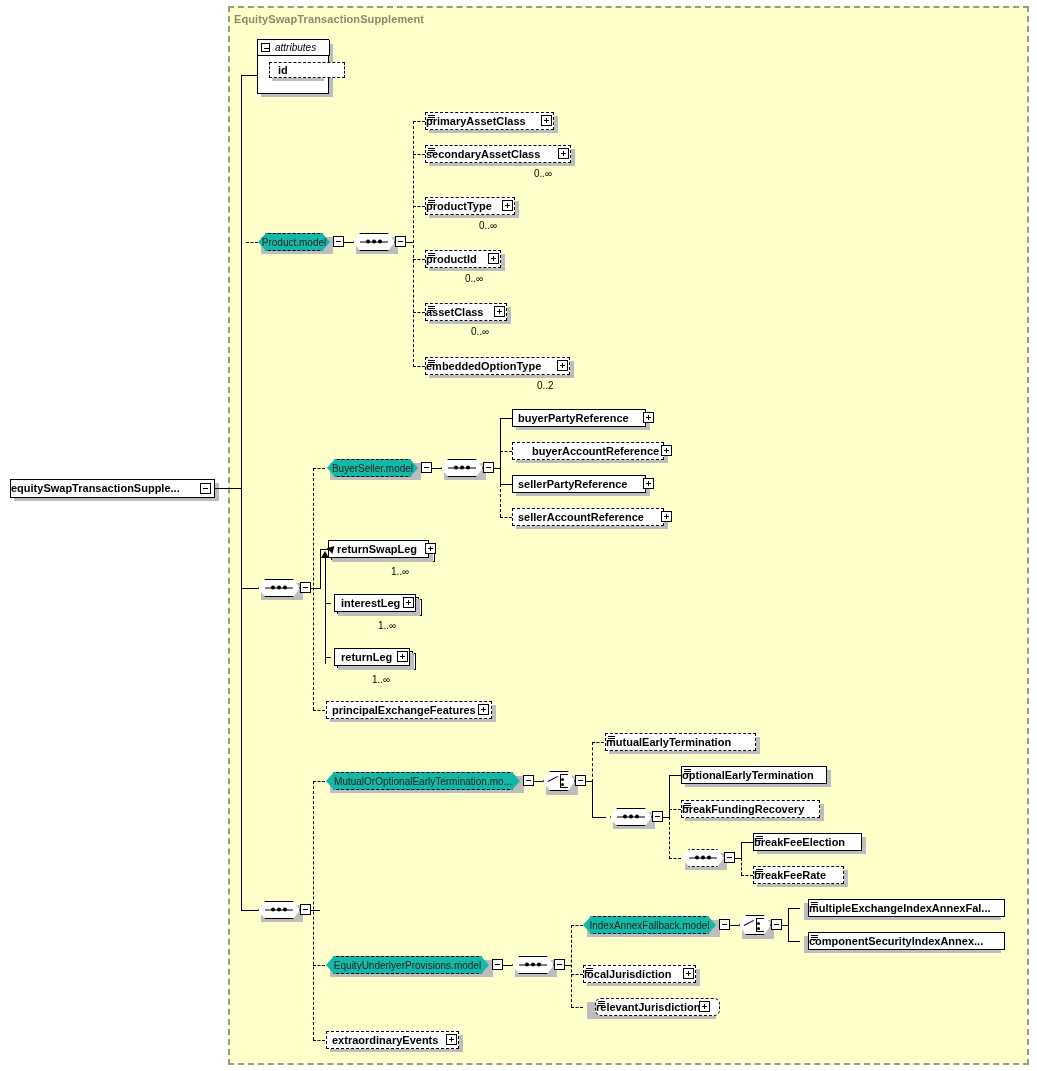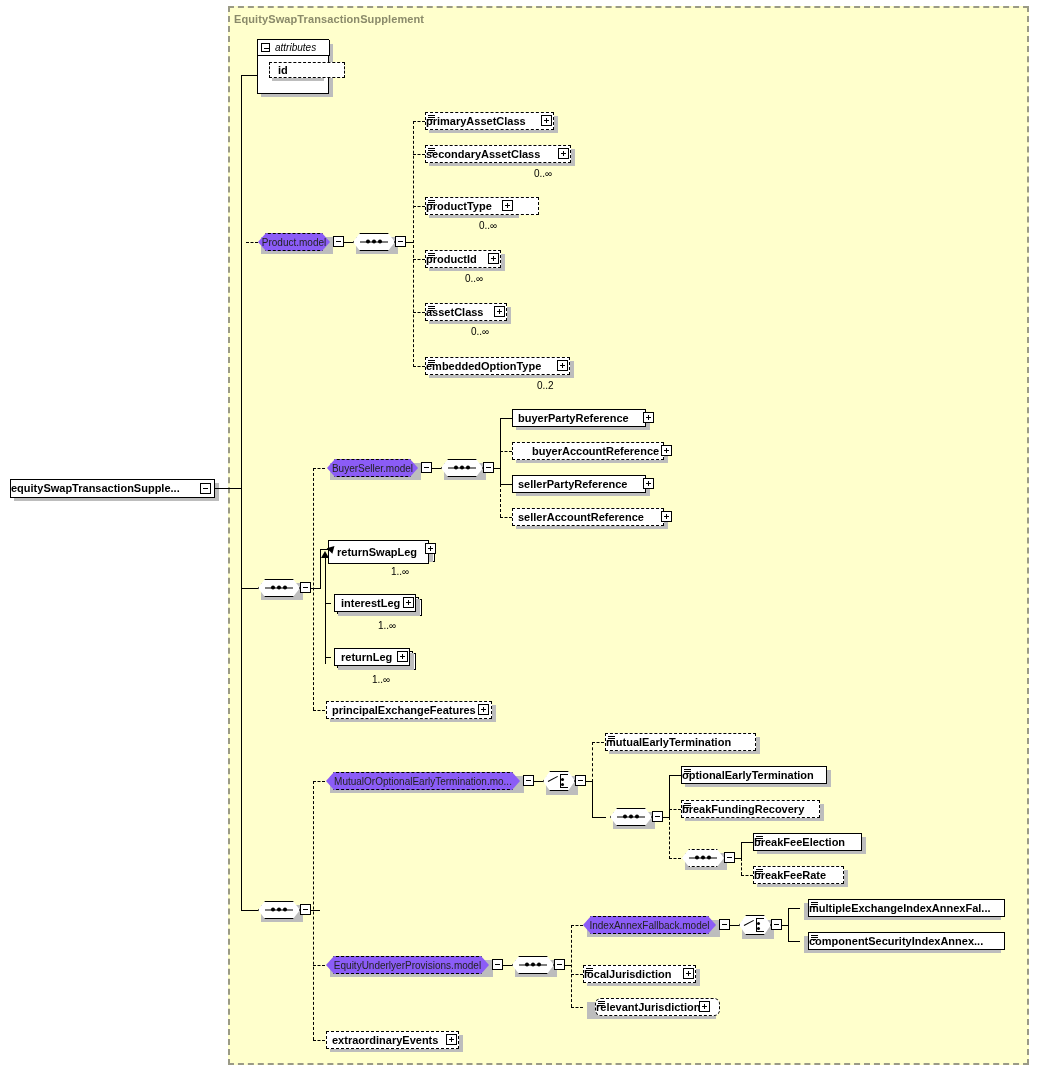--- a/index.html
+++ b/index.html
@@ -89,21 +89,21 @@
     margin-right:4px;
     flex:0 0 auto;
   }
   .exp-inline::before,.exp-inline::after{content:"";position:absolute;background:#000;}
   .exp-inline::before{left:2px;top:4px;width:5px;height:1px;}
 
   
   .mgroup{
     position:absolute;
     box-sizing:border-box;
-    background:#8b5cf6;
+    background:#14b8a6;
     border:1px dashed #000;
     display:flex;align-items:center;justify-content:center;
     white-space:nowrap;
     clip-path:polygon(8px 0,calc(100% - 8px) 0,100% 50%,calc(100% - 8px) 100%,8px 100%,0 50%);
   }
   .mgroup .lbl{font-size:10px;color:#222;padding:0 4px;}
 
   
   .comp{
     position:absolute;
@@ -259,21 +259,21 @@
           <i></i>
         </span>
       <span class="lbl">secondaryAssetClass</span>
     </div>
     <div class="expander plus" style="left:558px;top:148px;"></div>
     <div class="occtick" style="left:545px;top:160px;"></div>
     <div class="occ" style="left:534px;top:168px;">0..∞</div>
 
     <div class="dln h" style="left:413px;top:206px;width:12px;"></div>
     <div class="shadow" style="left:429px;top:201px;width:90px;height:17px;"></div>
-    <div class="node dashed bold" style="left:425px;top:197px;width:114px;height:18px;align-items:center;">
+    <div class="node dashed bold" style="left:425px;top:197px;width:90px;height:18px;align-items:center;">
       <span class="typeicon">
           <i></i>
           <i></i>
           <i></i>
         </span>
       <span class="lbl">productType</span>
     </div>
     <div class="expander plus" style="left:502px;top:200px;"></div>
     <div class="occtick" style="left:490px;top:212px;"></div>
     <div class="occ" style="left:479px;top:220px;">0..∞</div>
@@ -390,21 +390,21 @@
     </div>
     <div class="expander plus" style="left:661px;top:511px;"></div>
   </div>
 
   <div>
 
     <div class="ln h" style="left:320px;top:549px;width:9px;"></div>
     <div class="stack" style="left:334px;top:545px;width:101px;height:17px;"></div>
     <div class="stack" style="left:331px;top:543px;width:101px;height:17px;"></div>
     <div class="shadow" style="left:332px;top:545px;width:101px;height:17px;"></div>
-    <div class="node solid bold" style="left:328px;top:540px;width:101px;height:24px;">
+    <div class="node solid bold" style="left:328px;top:540px;width:101px;height:18px;">
       <span class="lbl" style="padding-left:8px;">returnSwapLeg</span>
     </div>
     <div class="expander plus" style="left:425px;top:543px;"></div>
     <div class="occtick" style="left:402px;top:559px;"></div>
     <div class="occ" style="left:391px;top:566px;">1..∞</div>
     <div class="arrowne" style="left:328px;top:545px;"></div>
 
     <div class="ln v" style="left:325px;top:556px;height:108px;"></div>
     <div class="arrowup" style="left:321px;top:551px;"></div>
 

